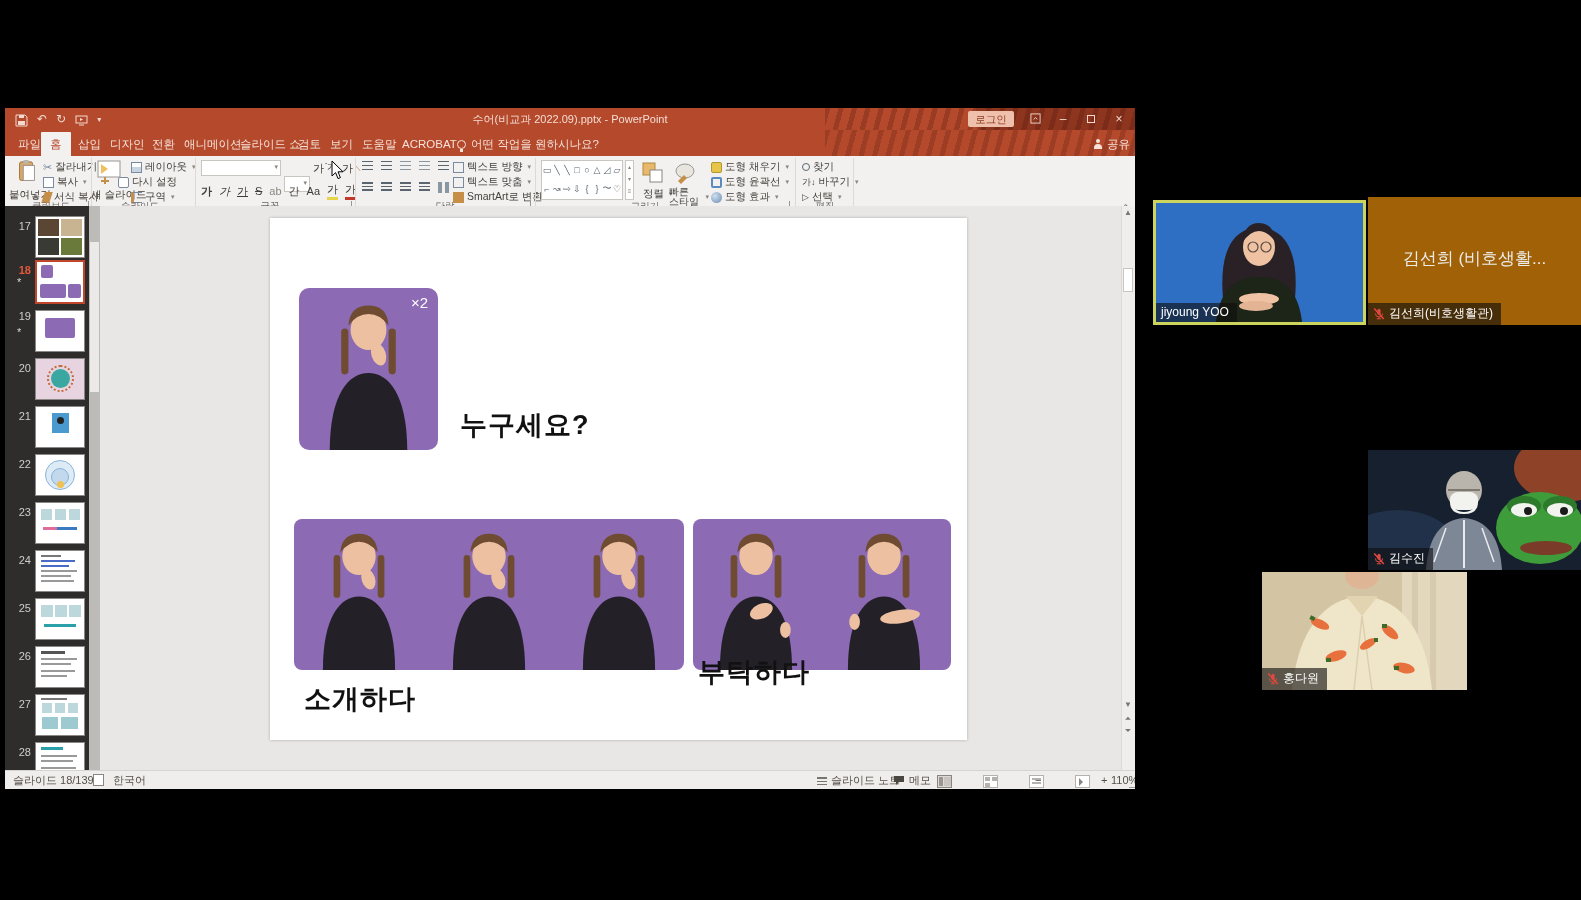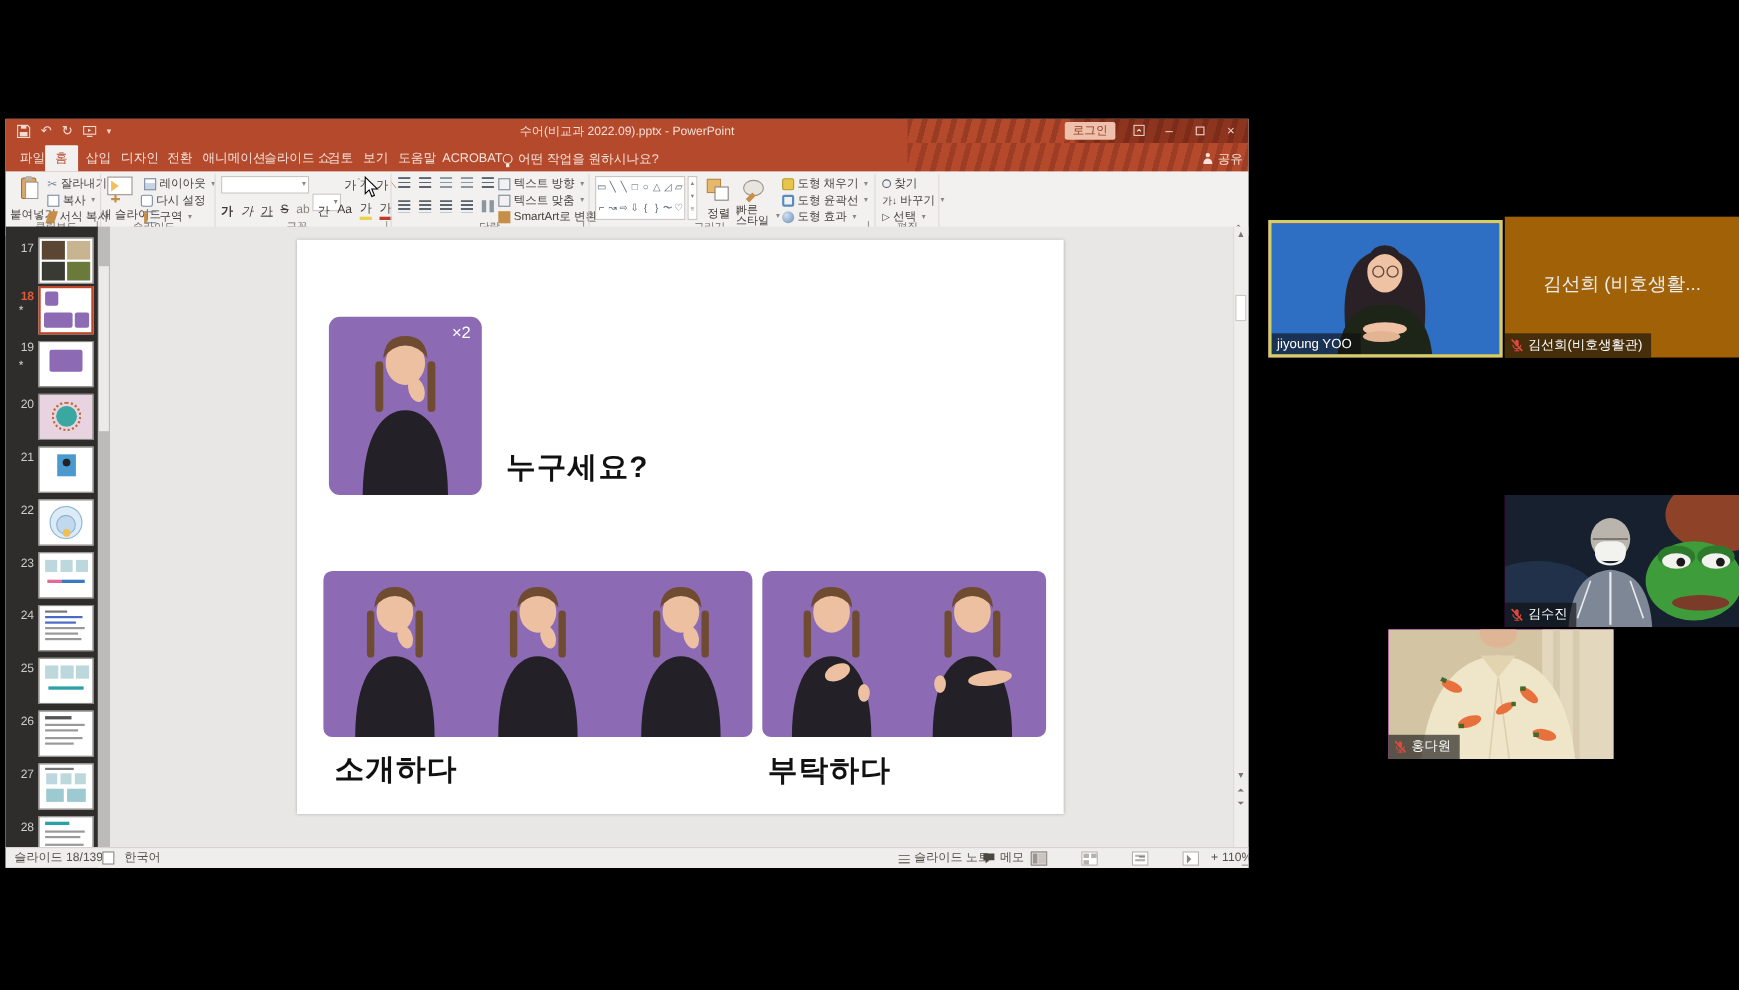--- a/index.html
+++ b/index.html
@@ -71,21 +71,21 @@
   
   #notes{left:0;top:633px;width:1130px;height:29px;background:#fff;border-top:1px solid #c8c5c2;overflow:hidden}
   #notes .nline{left:18px;font-size:11px;color:#4a4640;white-space:nowrap}
   #statusbar{left:0;top:662px;width:1130px;height:19px;background:#f0eeec;border-top:1px solid #d6d3d0;font-size:11px;color:#55504a}
   .sb{top:2px;height:15px;line-height:15px;white-space:nowrap}
   .viewico{display:inline-block;width:15px;height:13px;border:1px solid #b5b1ac;background:#fff;vertical-align:middle;margin-right:3px;position:relative}
   .viewico.on{background:#dcd9d6;border-color:#8a857f}
   .ztrack{display:inline-block;width:52px;height:1px;background:#9a958f;vertical-align:middle;position:relative}
 
   
-  .tile{background:#a21caf;overflow:hidden}
+  .tile{background:#1d4ed8;overflow:hidden}
   .tile svg{display:block}
   .nametag{position:absolute;left:0;bottom:0;background:rgba(15,15,15,.62);color:#fff;
     font-size:12px;padding:2px 8px 3px 5px;display:flex;align-items:center;gap:4px;white-space:nowrap}
   .centername{position:absolute;left:0;right:0;top:50px;text-align:center;color:#ececec;font-size:17px}
   .activeborder{border:3px solid #cdd45e}
   .micoff{width:12px;height:12px;flex:0 0 12px}
 
   .cursor{pointer-events:none}
 </style>
 </head>
@@ -219,21 +219,21 @@
             <path d="M4 4 l7 5 -7 5 z" fill="#f0c060"></path>
           </svg>
       </div>
       <div class="abs rtxt" style="left:86px;top:32px">
           <span>새 슬라이드</span>
         </div>
       <div class="abs rtxt dd" style="left:126px;top:4px">
           <span class="mini" style="border:1px solid #7a8aa0;background:linear-gradient(#fff 40%,#c8d4e2 40%)"></span>
           <span>레이아웃</span>
         </div>
-      <div class="abs rtxt" style="left:123px;top:19px">
+      <div class="abs rtxt" style="left:113px;top:19px">
           <span class="mini" style="border:1px solid #7a8aa0;background:#fff;border-radius:2px"></span>
           <span>다시 설정</span>
         </div>
       <div class="abs rtxt dd" style="left:126px;top:34px">
           <span class="mini" style="border-left:3px solid #c58f4a;border-top:1px solid #7a8aa0;border-bottom:1px solid #7a8aa0"></span>
           <span>구역</span>
         </div>
       <div class="abs glabel" style="left:105px;width:60px">슬라이드</div>
       <div class="abs gsep" style="left:190px"></div>
 
@@ -491,21 +491,21 @@
 
         <div class="abs purple" style="left:423px;top:301px;width:258px;height:151px;border-radius:8px">
           <svg viewBox="0 0 80 110" width="118" height="147" style="position:absolute;left:4px;top:4px">
               <use href="#sg2"></use>
             </svg>
           <svg viewBox="0 0 80 110" width="118" height="147" style="position:absolute;left:132px;top:4px">
               <use href="#sg3"></use>
             </svg>
         </div>
         <div class="abs bigword" style="left:34px;top:463px">소개하다</div>
-        <div class="abs bigword" style="left:428px;top:464px">부탁하다</div>
+        <div class="abs bigword" style="left:428px;top:436px">부탁하다</div>
       </div>
     </div>
 
     <div id="vscroll" class="abs"></div>
     <div class="abs varrow" style="top:100px">▲</div>
     <div id="vthumb" class="abs"></div>
     <div class="abs varrow" style="top:592px">▼</div>
     <div class="abs varrow" style="top:606px">⏶<br></div>
     <div class="abs varrow" style="top:618px">⏷</div>
 

